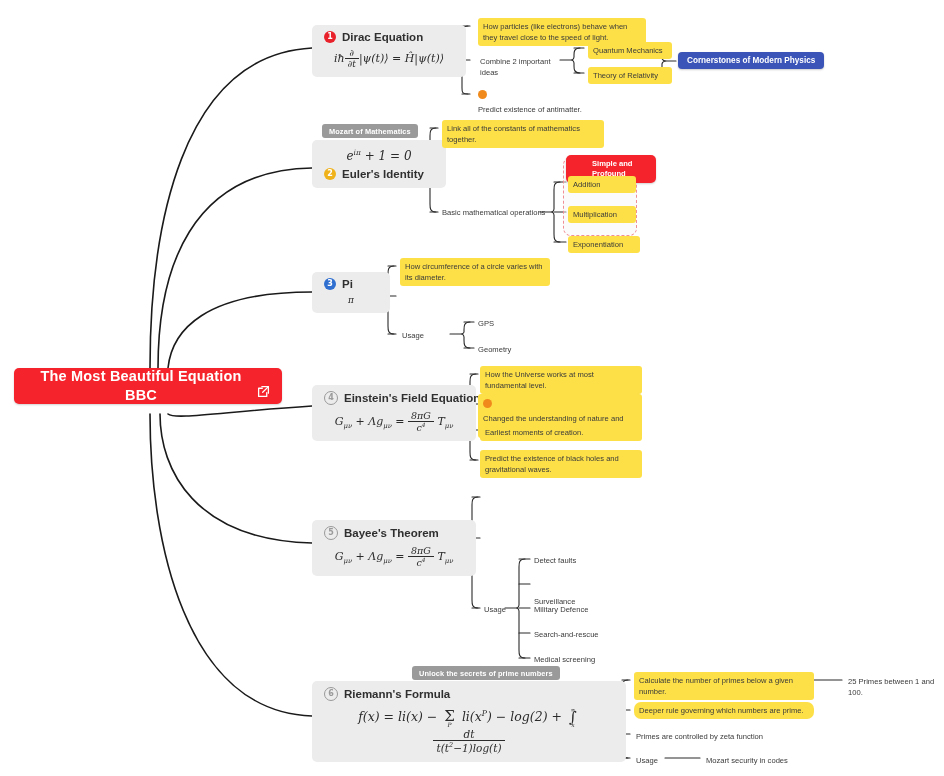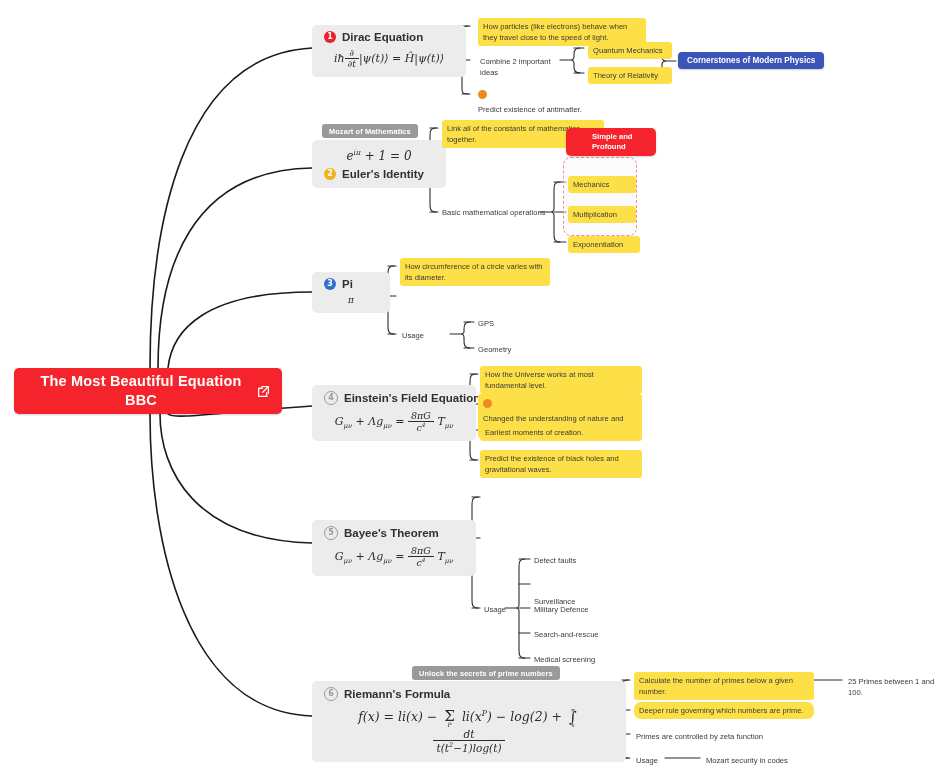--- a/index.html
+++ b/index.html
@@ -6,21 +6,21 @@
   body{
     width:944px;height:776px;position:relative;overflow:hidden;
     font-family:"Liberation Sans","DejaVu Sans",sans-serif;
     color:#3d3d3d;
   }
   #canvas{position:absolute;inset:0;width:944px;height:776px;}
   #edges{position:absolute;left:0;top:0;width:944px;height:776px;pointer-events:none;}
 
   
   .root{
-    position:absolute;left:14px;top:368px;width:268px;height:46px;
+    position:absolute;left:14px;top:368px;width:268px;height:36px;
     background:#f5242c;border-radius:5px;
     display:flex;align-items:center;justify-content:center;
     box-shadow:0 1px 2px rgba(0,0,0,.18);
   }
   .root-label{
     color:#ffffff;font-size:14.5px;font-weight:bold;line-height:1.3;
     text-align:center;letter-spacing:.2px;padding-left:6px;padding-right:20px;
   }
   .root-ext{
     position:absolute;right:12px;top:17px;width:13px;height:13px;
@@ -255,25 +255,25 @@
   </div>
 
   <div class="leaf" style="left:442px;top:120px;width:152px;">
     <span>Link all of the constants of mathematics together.</span>
   </div>
   <div class="leaf plain" style="left:440px;top:205px;width:104px;">
     <span>Basic mathematical operations</span>
   </div>
 
   <div class="dashed-box" style="left:563px;top:157px;width:72px;height:77px;"></div>
-  <div class="badge-red" style="left:566px;top:128px;padding-left:26px;">
+  <div class="badge-red" style="left:566px;top:155px;padding-left:26px;">
     <span>Simple and Profound</span>
   </div>
   <div class="leaf" style="left:568px;top:176px;width:58px;">
-    <span>Mechanics</span>
+    <span>Addition</span>
   </div>
   <div class="leaf" style="left:568px;top:206px;width:58px;">
     <span>Multiplication</span>
   </div>
   <div class="leaf" style="left:568px;top:236px;width:62px;">
     <span>Exponentiation</span>
   </div>
 
   <div class="topic" style="left:312px;top:272px;width:54px;">
     <div class="topic-title">

